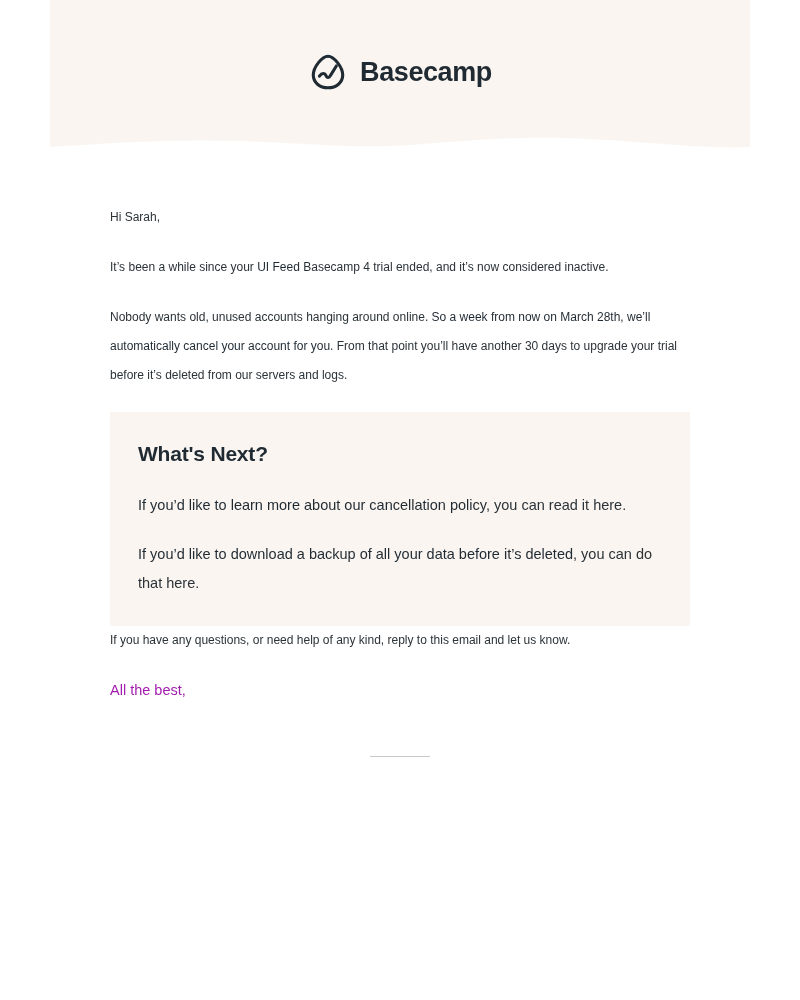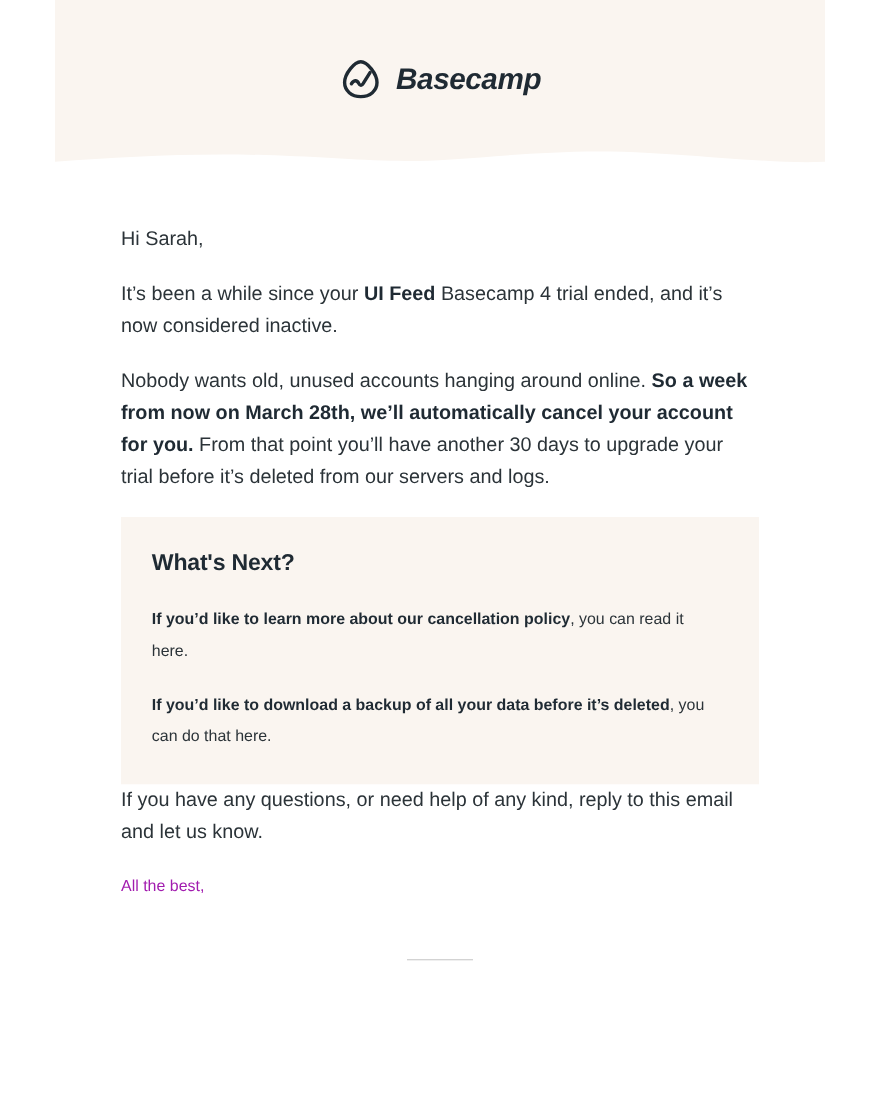--- a/index.html
+++ b/index.html
@@ -43,49 +43,48 @@
     width: 40px;
     height: 40px;
     display: block;
   }
   .logo-word {
     font-size: 27px;
     font-weight: bold;
     letter-spacing: -0.4px;
     color: #1f2a33;
     line-height: 1;
-    font-style: italic;
   }
   .header-wave {
     position: absolute;
     left: 0;
     bottom: -1px;
     width: 700px;
     height: 30px;
     display: block;
   }
 
   
   .content {
     padding: 0 110px;
   }
   p.para {
-    font-size: 18px;
+    font-size: 12px;
     line-height: 29px;
     margin: 0 0 21px 0;
     color: #2b3338;
   }
   p.para:first-child {
     margin-top: 0;
   }
   .body-top {
     padding-top: 43px;
   }
   .para b, .card-line b, .card-line strong {
-    font-weight: bold;
+    font-weight: normal;
     color: #1f2a33;
   }
 
   
   .card {
     background: #faf5f0;
     margin: 22px 0 0 0;
     padding: 30px 32px 28px 28px;
     box-sizing: border-box;
     width: 580px;

